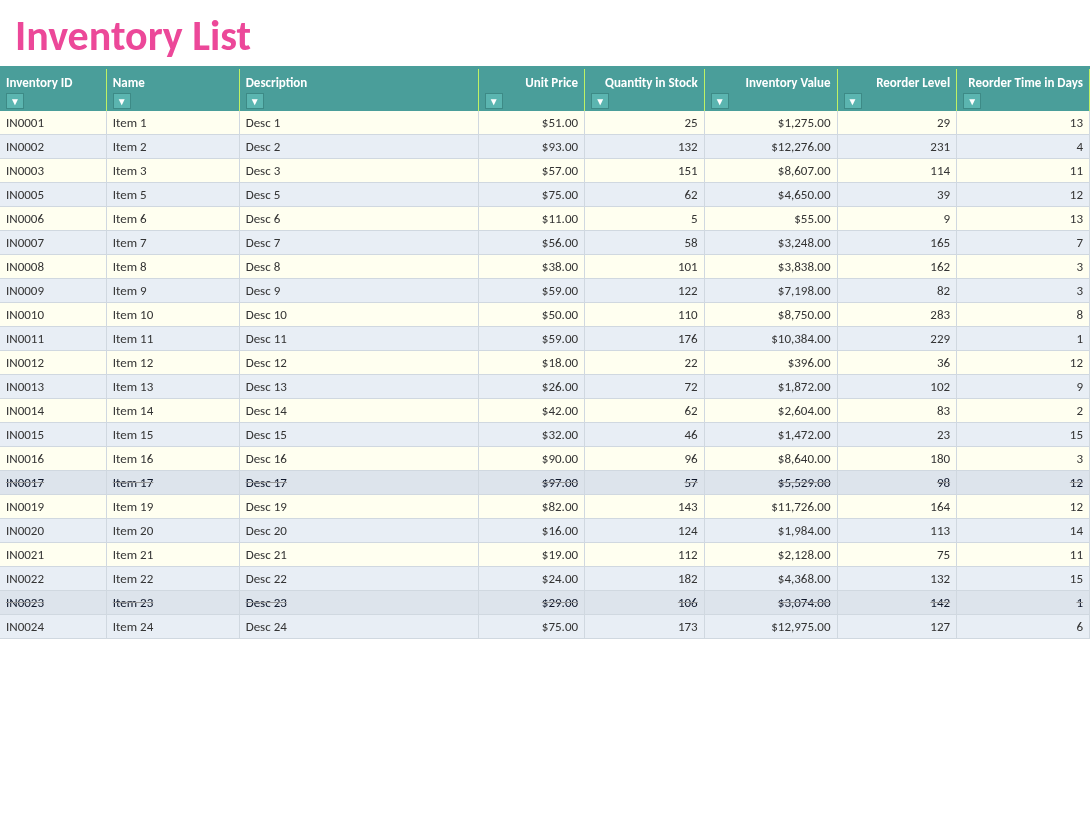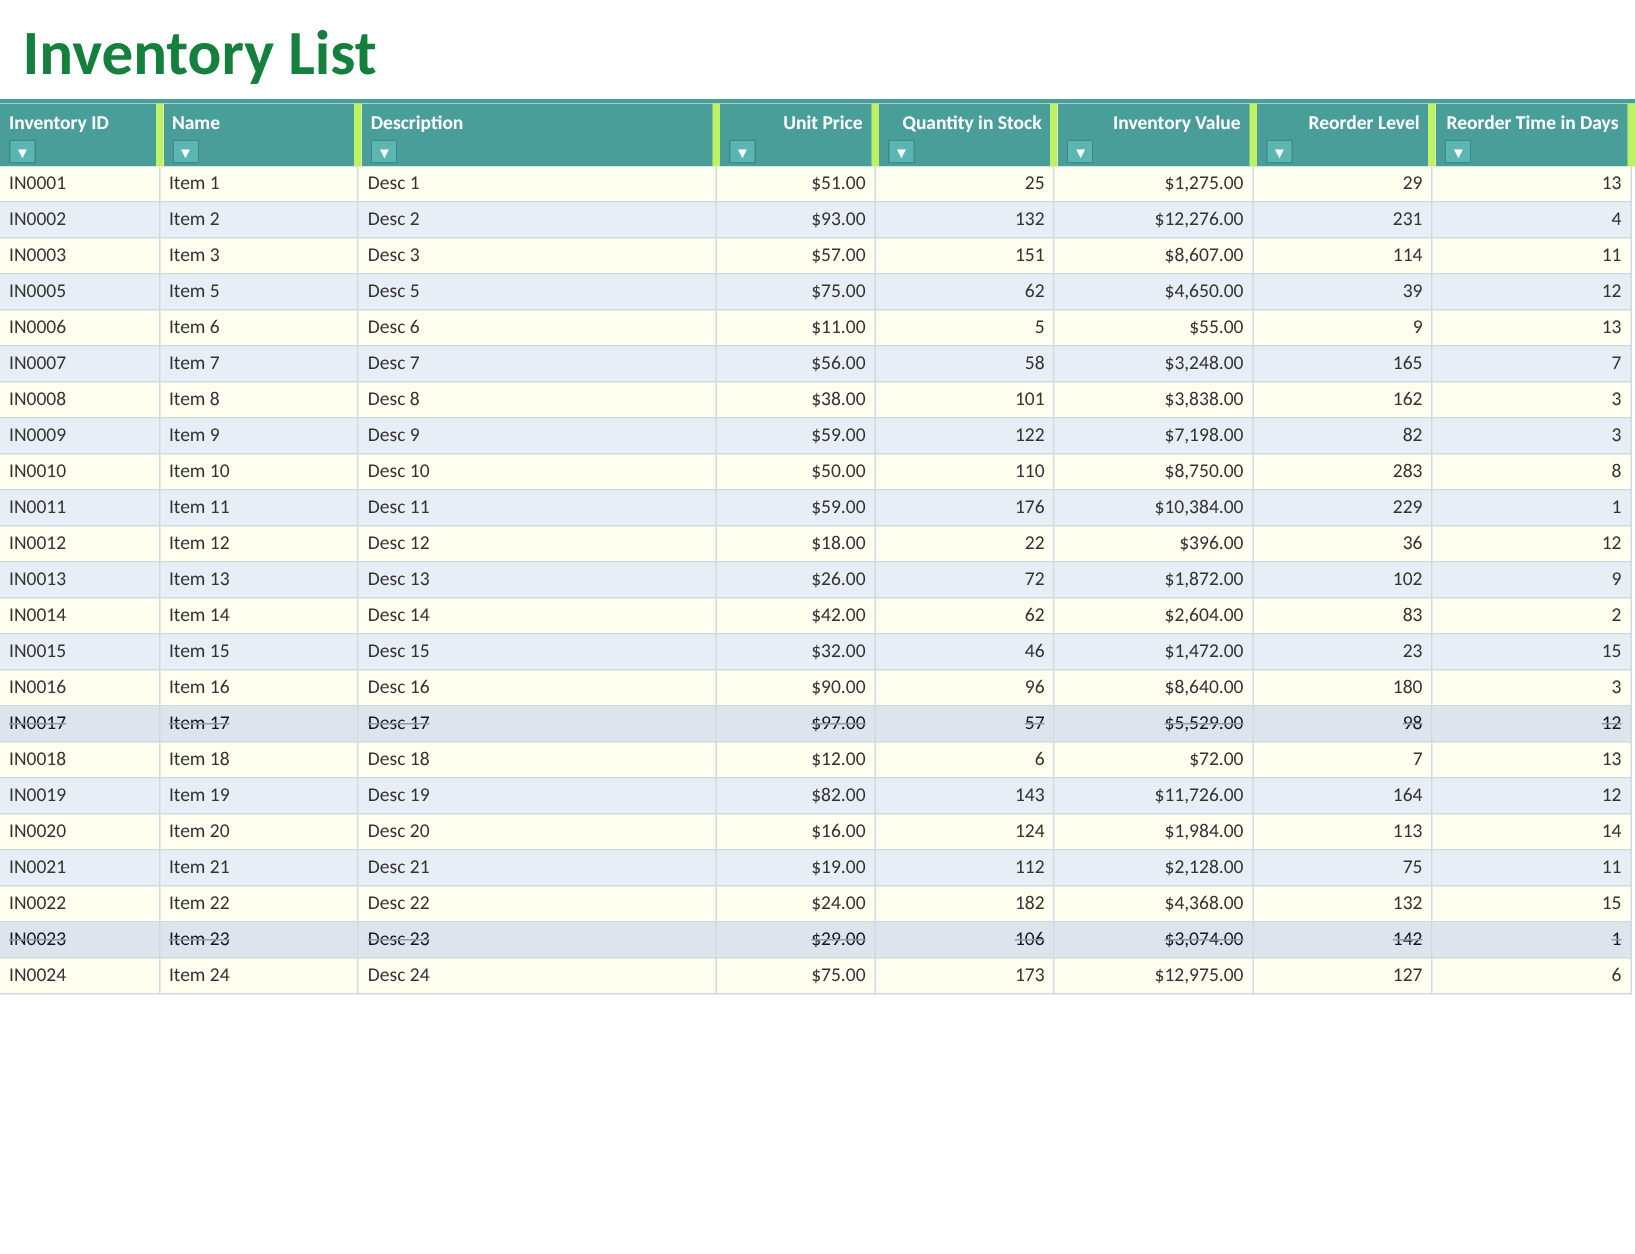--- a/index.html
+++ b/index.html
@@ -11,21 +11,21 @@
     .page {
       width: 1090px;
       background: #fff;
       min-height: 836px;
     }
     .title-section {
       padding: 10px 15px 0 15px;
       background: #fff;
     }
     .title-section h1 {
-      color: #15803d;
+      color: #ec4899;
       font-size: 42px;
       font-weight: bold;
       padding-bottom: 5px;
     }
     .title-underline {
       height: 3px;
       background: #4a9e9a;
       margin: 0 0 0 0;
     }
     table {
@@ -35,21 +35,21 @@
     }
     thead tr {
       background: #4a9e9a;
       color: #fff;
     }
     thead th {
       padding: 6px 6px 2px 6px;
       text-align: left;
       font-weight: bold;
       vertical-align: top;
-      border-right: 5px solid #bef264;
+      border-right: 1px solid #bef264;
       position: relative;
     }
     thead th .th-inner {
       display: flex;
       flex-direction: column;
     }
     thead th .th-label {
       font-size: 13px;
     }
     thead th .dropdown-arrow {
@@ -311,30 +311,20 @@
           <td>IN0017</td>
           <td>Item 17</td>
           <td>Desc 17</td>
           <td class="align-right">$97.00</td>
           <td class="align-right">57</td>
           <td class="align-right">$5,529.00</td>
           <td class="align-right">98</td>
           <td class="align-right">12</td>
         </tr>
         <tr>
-          <td>IN0018</td>
-          <td>Item 18</td>
-          <td>Desc 18</td>
-          <td class="align-right">$12.00</td>
-          <td class="align-right">6</td>
-          <td class="align-right">$72.00</td>
-          <td class="align-right">7</td>
-          <td class="align-right">13</td>
-        </tr>
-        <tr>
           <td>IN0019</td>
           <td>Item 19</td>
           <td>Desc 19</td>
           <td class="align-right">$82.00</td>
           <td class="align-right">143</td>
           <td class="align-right">$11,726.00</td>
           <td class="align-right">164</td>
           <td class="align-right">12</td>
         </tr>
         <tr>

